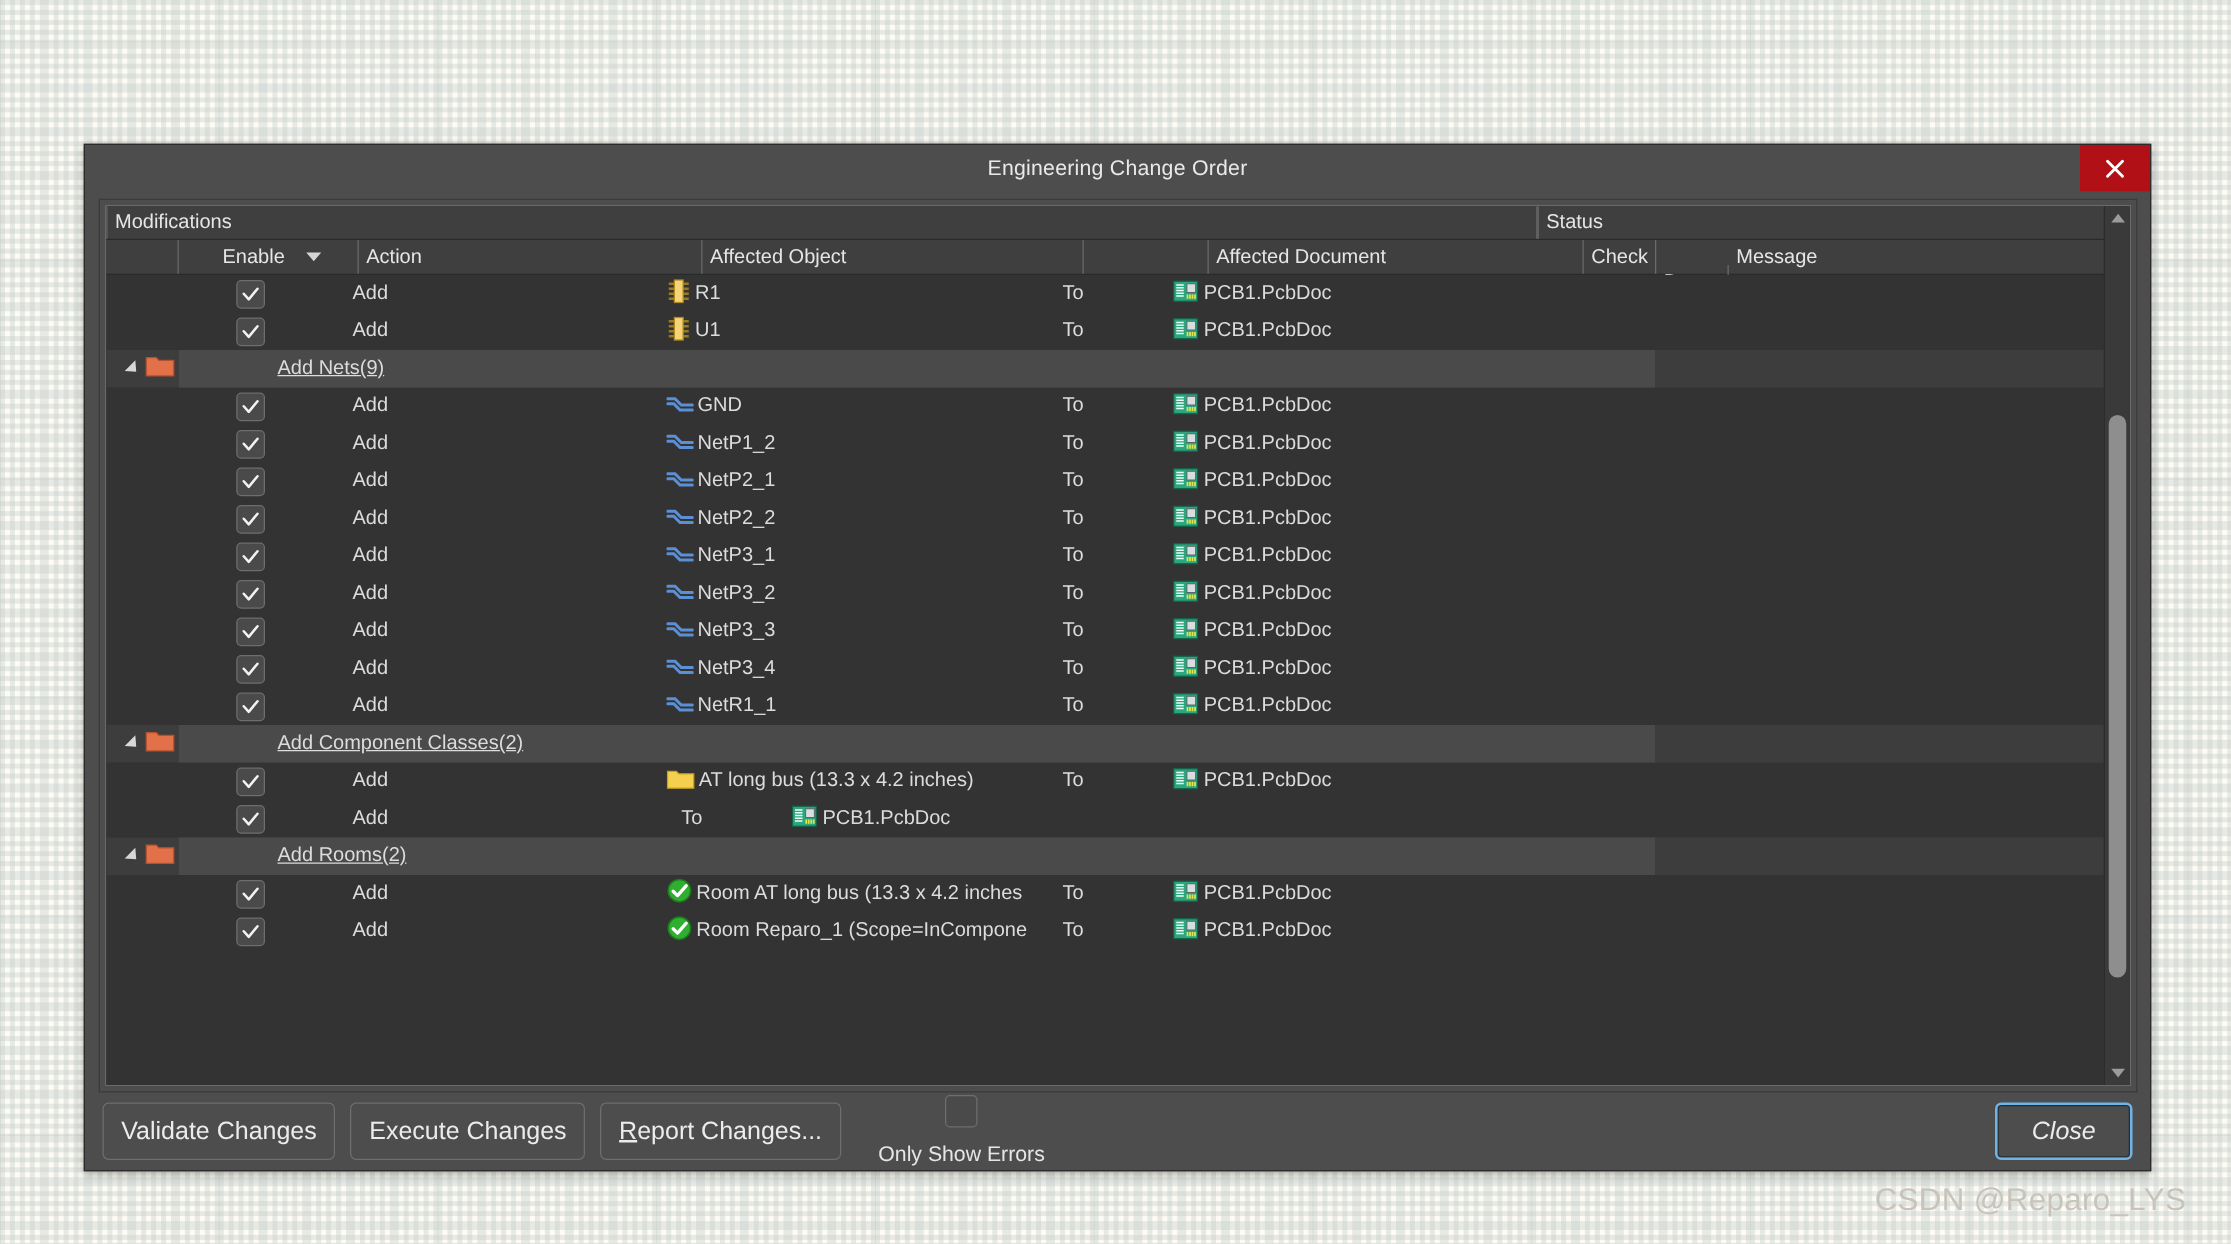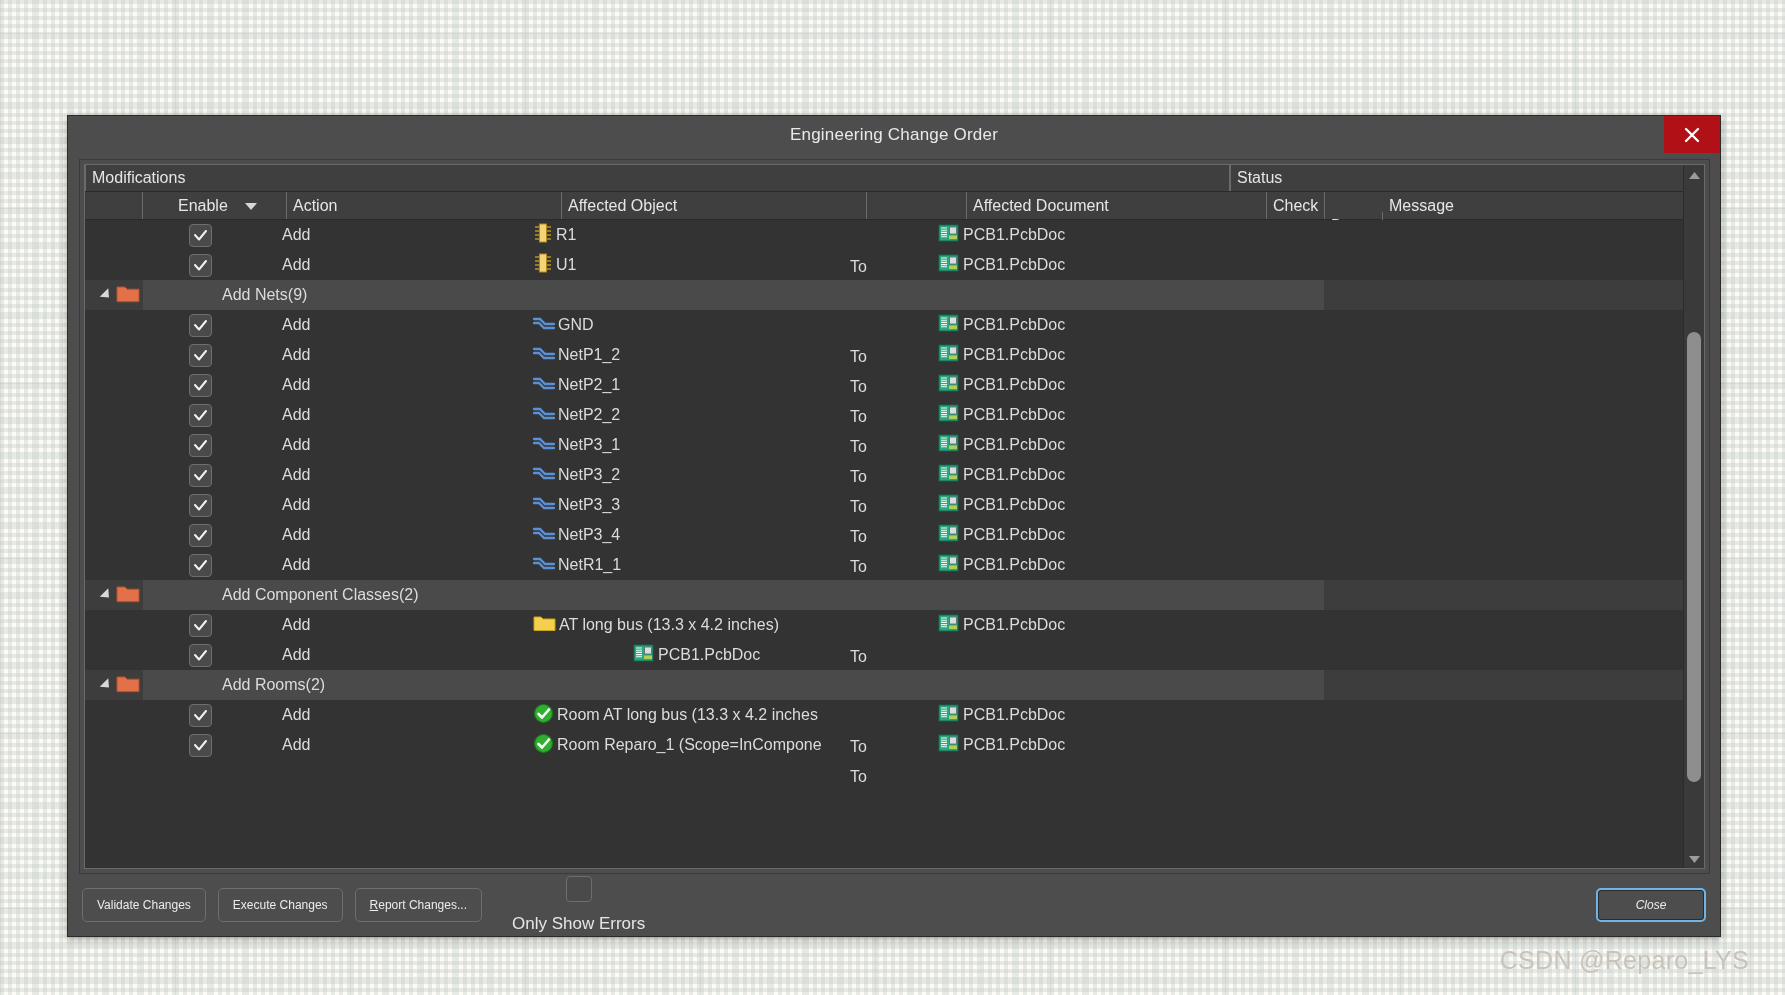--- a/index.html
+++ b/index.html
@@ -180,38 +180,39 @@
     width: 58px;
     display:flex; align-items:center; justify-content:flex-start;
     padding-left: 18px; gap: 4px;
   }
   .row .enable-cell {
     width: 115px;
     display: flex; align-items: center; justify-content: center;
   }
   .row .action-cell { width: 275px; padding-left: 24px; }
   .row .object-cell { width: 305px; padding-left: 0px; gap: 3px; }
-  .row .to-cell     { width: 100px; padding-left: 12px; margin-top: 32px; }
+  .row .to-cell     { width: 100px; padding-left: 12px; }
   .row .doc-cell    { width: 300px; gap: 3px; }
   .row .check-cell  { width: 58px; }
   .row .done-cell   { width: 58px; }
   .row .msg-cell    { flex: 1; }
 
   
   .row.group .band {
     background: #4a4a4a;
     flex: 1;
     display: flex;
     height: 100%;
     align-items: center;
   }
   .row.group .band-label {
     padding-left: 79px;
     font-size: 16px;
     color: #dcdcdc;
+    text-decoration: underline;
   }
   .row.group .band-tail { width: 380px; background:#3d3d3d; height:100%; }
 
   
   .cbox {
     width: 23px; height: 23px;
     border: 1px solid #6e6e6e;
     border-radius: 4px;
     background: #4a4a4a;
     display: flex; align-items: center; justify-content: center;
@@ -255,27 +256,27 @@
   }
 
   
   #footer {
     height: 62px; min-height: 62px;
     display: flex; align-items: center;
     padding: 0 14px 0 14px;
     gap: 12px;
   }
   .btn {
-    height: 34px;
+    height: 46px;
     padding: 4px 14px;
     border-radius: 5px;
     border: 1px solid #6e6e6e;
     background: #4d4d4d;
     color: #ececec;
-    font-size: 12px;
+    font-size: 20px;
     display: flex; align-items: center; justify-content: center;
     cursor: pointer;
     white-space: nowrap;
   }
   .btn.focused {
     border: 2px solid #6fb4e8;
     box-shadow: 0 0 0 1px #2b2b2b inset;
   }
   .u { text-decoration: underline; }
   #only-errors-wrap {

